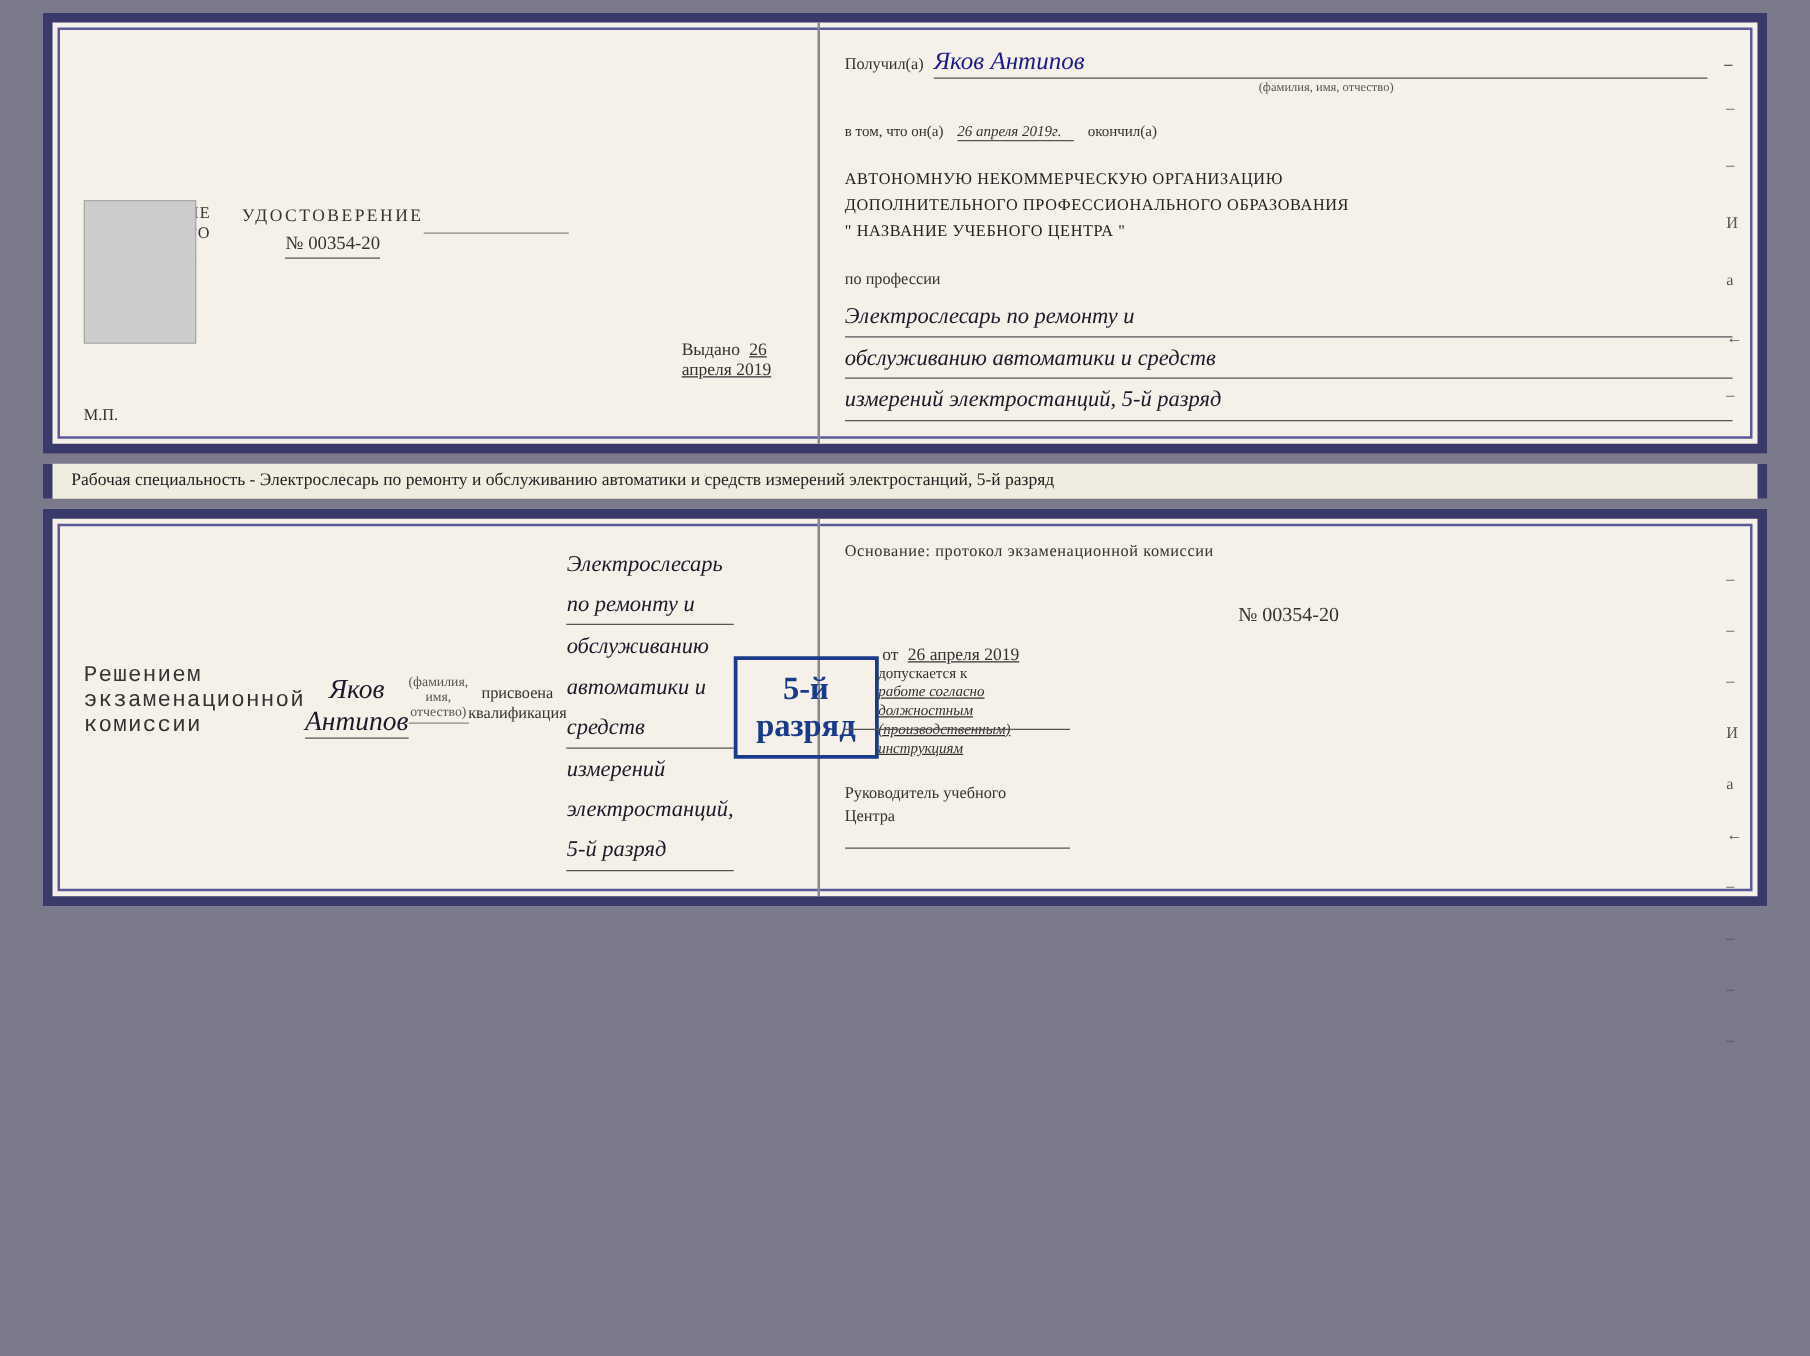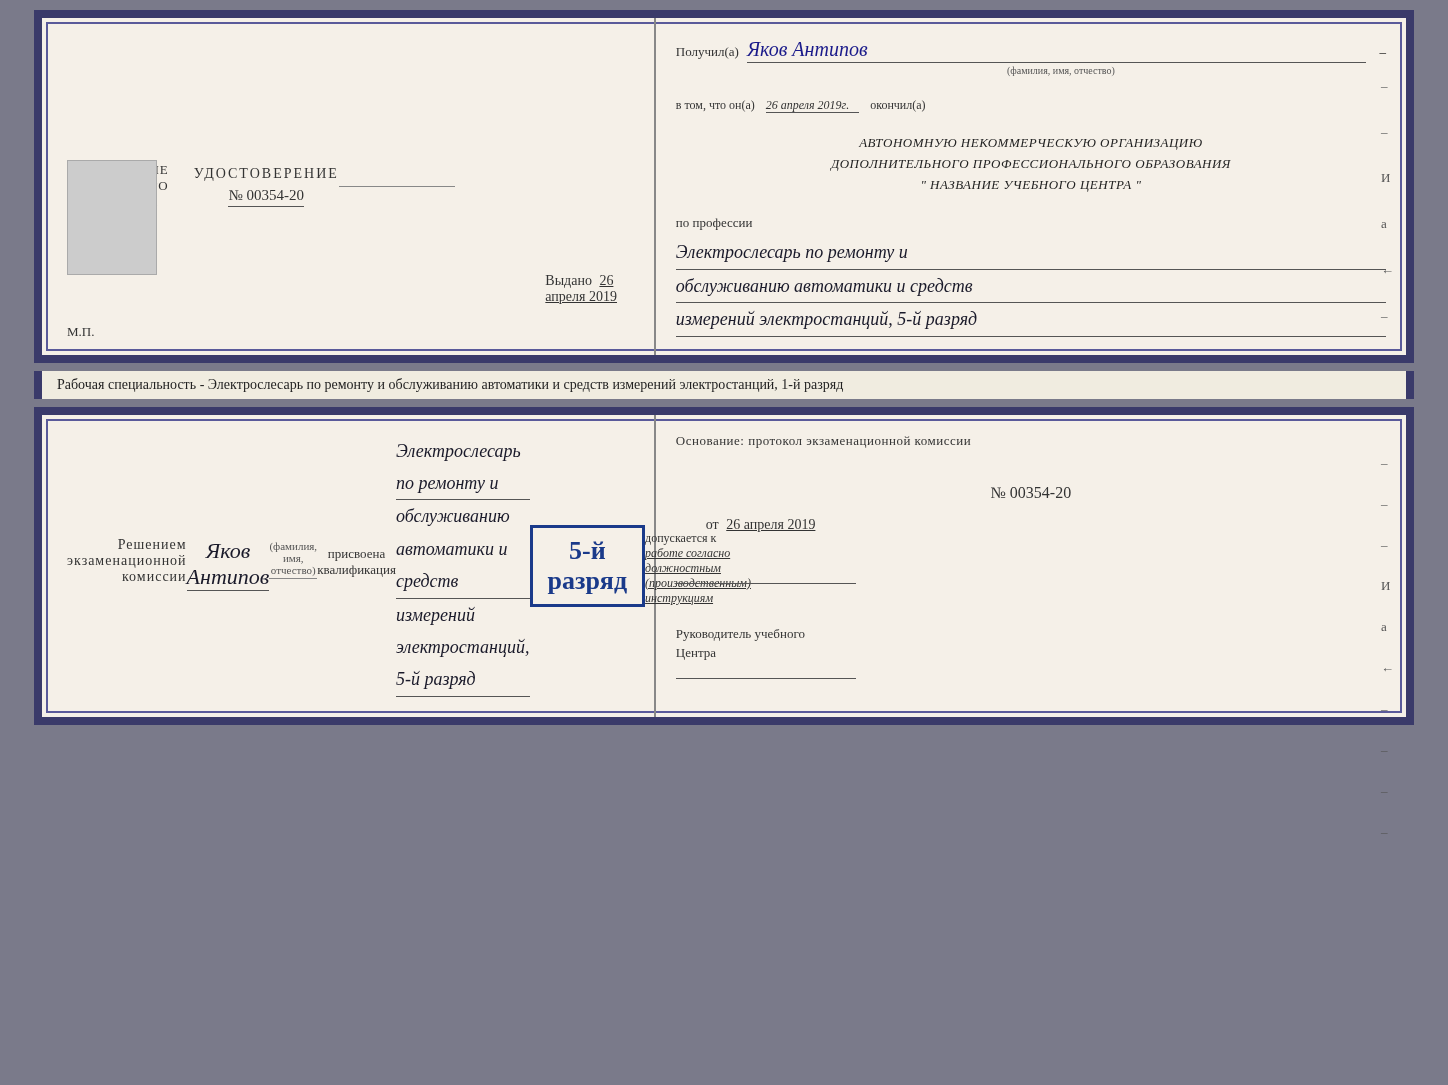--- a/index.html
+++ b/index.html
@@ -145,27 +145,25 @@
 
     .cert-date {
       font-style: italic;
       border-bottom: 1px solid #555;
       padding-right: 10px;
       color: #333;
     }
 
     .cert-body-text {
       font-size: 13px;
-      text-align: center;
       text-transform: uppercase;
       letter-spacing: 0.5px;
       line-height: 1.6;
       color: #222;
       margin: 10px 0;
-      font-style: italic;
     }
 
     .profession-label {
       font-size: 13px;
       color: #333;
     }
 
     
     .description-line {
       width: 1380px;
@@ -176,25 +174,26 @@
       border-left: 8px solid #3a3a6a;
       border-right: 8px solid #3a3a6a;
     }
 
     
     .bottom-doc .doc-left {
       padding: 20px 25px;
     }
 
     .decision-title {
-      font-size: 14px;
-      text-align: right;
+      font-size: 18px;
+      text-align: left;
       letter-spacing: 1px;
       color: #333;
       margin-bottom: 10px;
+      font-family: Liberation Mono, monospace;
     }
 
     .decision-name {
       font-family: 'Segoe UI', cursive;
       font-size: 22px;
       color: #1a1a2a;
       font-style: italic;
       border-bottom: 1px solid #555;
       text-align: center;
       display: block;
@@ -362,21 +361,21 @@
       <span>–</span>
       <span>И</span>
       <span>а</span>
       <span>←</span>
       <span>–</span>
     </div>
   </div>
 </div>
 
 <div class="description-line">
-  <span>Рабочая специальность - Электрослесарь по ремонту и обслуживанию автоматики и средств измерений электростанций, 1-й разряд</span>
+  <span>Рабочая специальность - Электрослесарь по ремонту и обслуживанию автоматики и средств измерений электростанций, 5-й разряд</span>
 </div>
 
 <div class="document-pair bottom-doc">
   <div class="page-border"></div>
 
   <div class="doc-left" style="align-items:center;">
 
     <div class="decision-title">Решением  экзаменационной  комиссии</div>
 
     <span class="decision-name">Яков Антипов</span>

